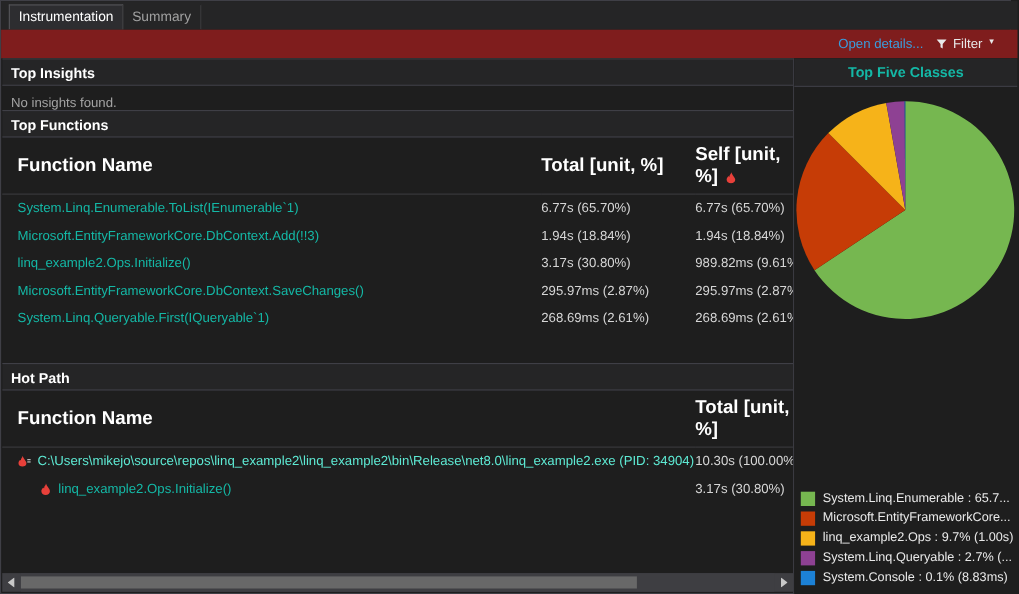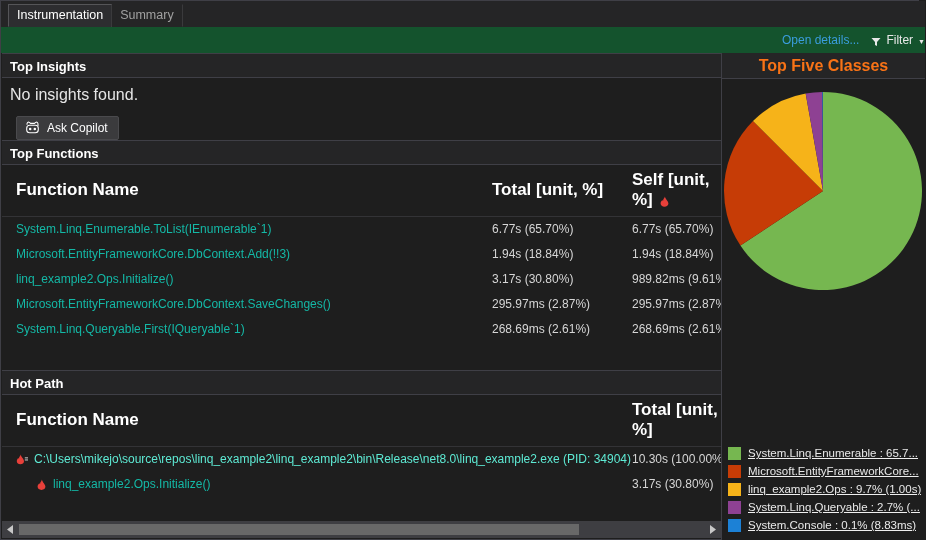--- a/index.html
+++ b/index.html
@@ -21,43 +21,43 @@
     font-size:12.5px;line-height:12px;padding:4px 8px 5px 8px;margin-right:-1px;
     border:1px solid transparent;color:#a0a0a0;background:transparent;cursor:default;
   }
   .tab.active{
     background:#2d2d30;border:1px solid #555558;border-bottom:1px solid #2d2d30;color:#ffffff;
   }
   .tab.inactive{border-left:1px solid #3a3a3c;border-right:1px solid #3a3a3c;}
 
   
   .toolbar{
-    position:absolute;left:0;top:26px;width:924px;height:26px;background:#14532d;
-    display:flex;align-items:center;justify-content:flex-end;padding-right:0;box-sizing:border-box;
+    position:absolute;left:0;top:26px;width:924px;height:26px;background:#7f1d1d;
+    display:flex;align-items:center;justify-content:flex-end;padding-right:20px;box-sizing:border-box;
   }
   .link-open-details{color:#3a9ddd;font-size:12px;cursor:pointer;margin-right:12px;}
-  .filter-group{display:flex;align-items:flex-end;gap:5px;cursor:pointer;}
+  .filter-group{display:flex;align-items:center;gap:5px;cursor:pointer;}
   .filter-label{font-size:12px;color:#e8e8e8;}
   .funnel{width:10px;height:10px;display:block;}
   .caret{font-size:7px;color:#e8e8e8;line-height:1;transform:translateY(-2px);}
 
   
   .left-pane{position:absolute;left:1px;top:52px;width:719px;height:486px;background:#1e1e1e;overflow:hidden;}
   .vdivider{position:absolute;left:720px;top:52px;width:1px;height:487px;background:#3f3f46;}
   .right-pane{position:absolute;left:721px;top:52px;width:203px;height:487px;background:#1e1e1e;overflow:hidden;}
 
   
   .section-header{
     height:25px;line-height:25px;background:#252526;
     border-top:1px solid #3f3f46;border-bottom:1px solid #3f3f46;
     font-size:13px;font-weight:bold;color:#ffffff;padding-left:8px;box-sizing:border-box;
   }
   .section-body{padding:0;}
 
-  .no-insights{font-size:16px;color:#e5e5e5;padding:8px 0 0 8px;}
+  .no-insights{font-size:12px;color:#a3a3a3;padding:8px 0 0 8px;}
   .copilot-btn{
     margin:12px 0 0 14px;display:inline-flex;align-items:center;gap:7px;
     background:#3b3b3d;border:1px solid #4a4a4d;border-radius:2px;
     padding:4px 10px 4px 8px;cursor:pointer;
   }
   .copilot-label{font-size:12px;color:#ffffff;}
 
   
   table.grid{width:719px;border-collapse:collapse;table-layout:fixed;}
   table.grid th{
@@ -79,24 +79,24 @@
   .hp-indent-1{padding-left:14px;}
   .hp-indent-2{padding-left:34px;}
   .proc-path{color:#5eead4;cursor:pointer;}
   .hp-total{color:#e6e6e6;font-size:12px;}
 
   .flame{flex:0 0 auto;display:block;}
 
   
   .chart-title{
     height:25px;line-height:25px;text-align:center;background:#252526;
-    border-bottom:1px solid #3f3f46;font-size:16px;font-weight:bold;color:#f97316;
+    border-bottom:1px solid #3f3f46;font-size:13px;font-weight:bold;color:#14b8a6;
   }
   .pie-wrap{position:relative;width:203px;height:245px;}
-  .legend{position:absolute;left:0;bottom:6px;width:203px;padding-left:6px;box-sizing:border-box;text-decoration:underline;}
+  .legend{position:absolute;left:0;bottom:6px;width:203px;padding-left:6px;box-sizing:border-box;}
   .legend-row{display:flex;align-items:center;gap:7px;height:18px;}
   .swatch{width:13px;height:13px;flex:0 0 auto;}
   .legend-text{font-size:11.5px;color:#e9e9e9;white-space:nowrap;overflow:hidden;}
 
   
   .hscroll{
     position:absolute;left:1px;bottom:1px;width:719px;height:17px;background:#3e3e42;
     display:flex;align-items:center;
   }
   .sb-arrow{width:17px;height:17px;display:flex;align-items:center;justify-content:center;cursor:pointer;}
@@ -126,29 +126,20 @@
       <span class="filter-label">Filter</span>
       <span class="caret">▼</span>
     </span>
   </div>
 
   <div class="left-pane">
 
     <div class="section-header">Top Insights</div>
     <div class="section-body">
       <div class="no-insights">No insights found.</div>
-      <div class="copilot-btn">
-        <svg width="15" height="14" viewBox="0 0 15 14">
-          <path d="M2 3.2 C2 1.5 3.2 0.6 4.3 1.4 L5.6 2.4 L9.4 2.4 L10.7 1.4 C11.8 0.6 13 1.5 13 3.2 L13 4.4" fill="none" stroke="#ffffff" stroke-width="1.1" stroke-linecap="round"></path>
-          <rect x="1.7" y="4.2" width="11.6" height="7.6" rx="3" fill="none" stroke="#ffffff" stroke-width="1.1"></rect>
-          <circle cx="5.2" cy="8" r="1.25" fill="#ffffff"></circle>
-          <circle cx="9.8" cy="8" r="1.25" fill="#ffffff"></circle>
-        </svg>
-        <span class="copilot-label">Ask Copilot</span>
-      </div>
     </div>
 
     <div class="section-header" style="">Top Functions</div>
     <table class="grid">
       <colgroup>
           <col style="width:490px">
           <col style="width:140px">
           <col style="width:89px">
         </colgroup>
       <thead>

